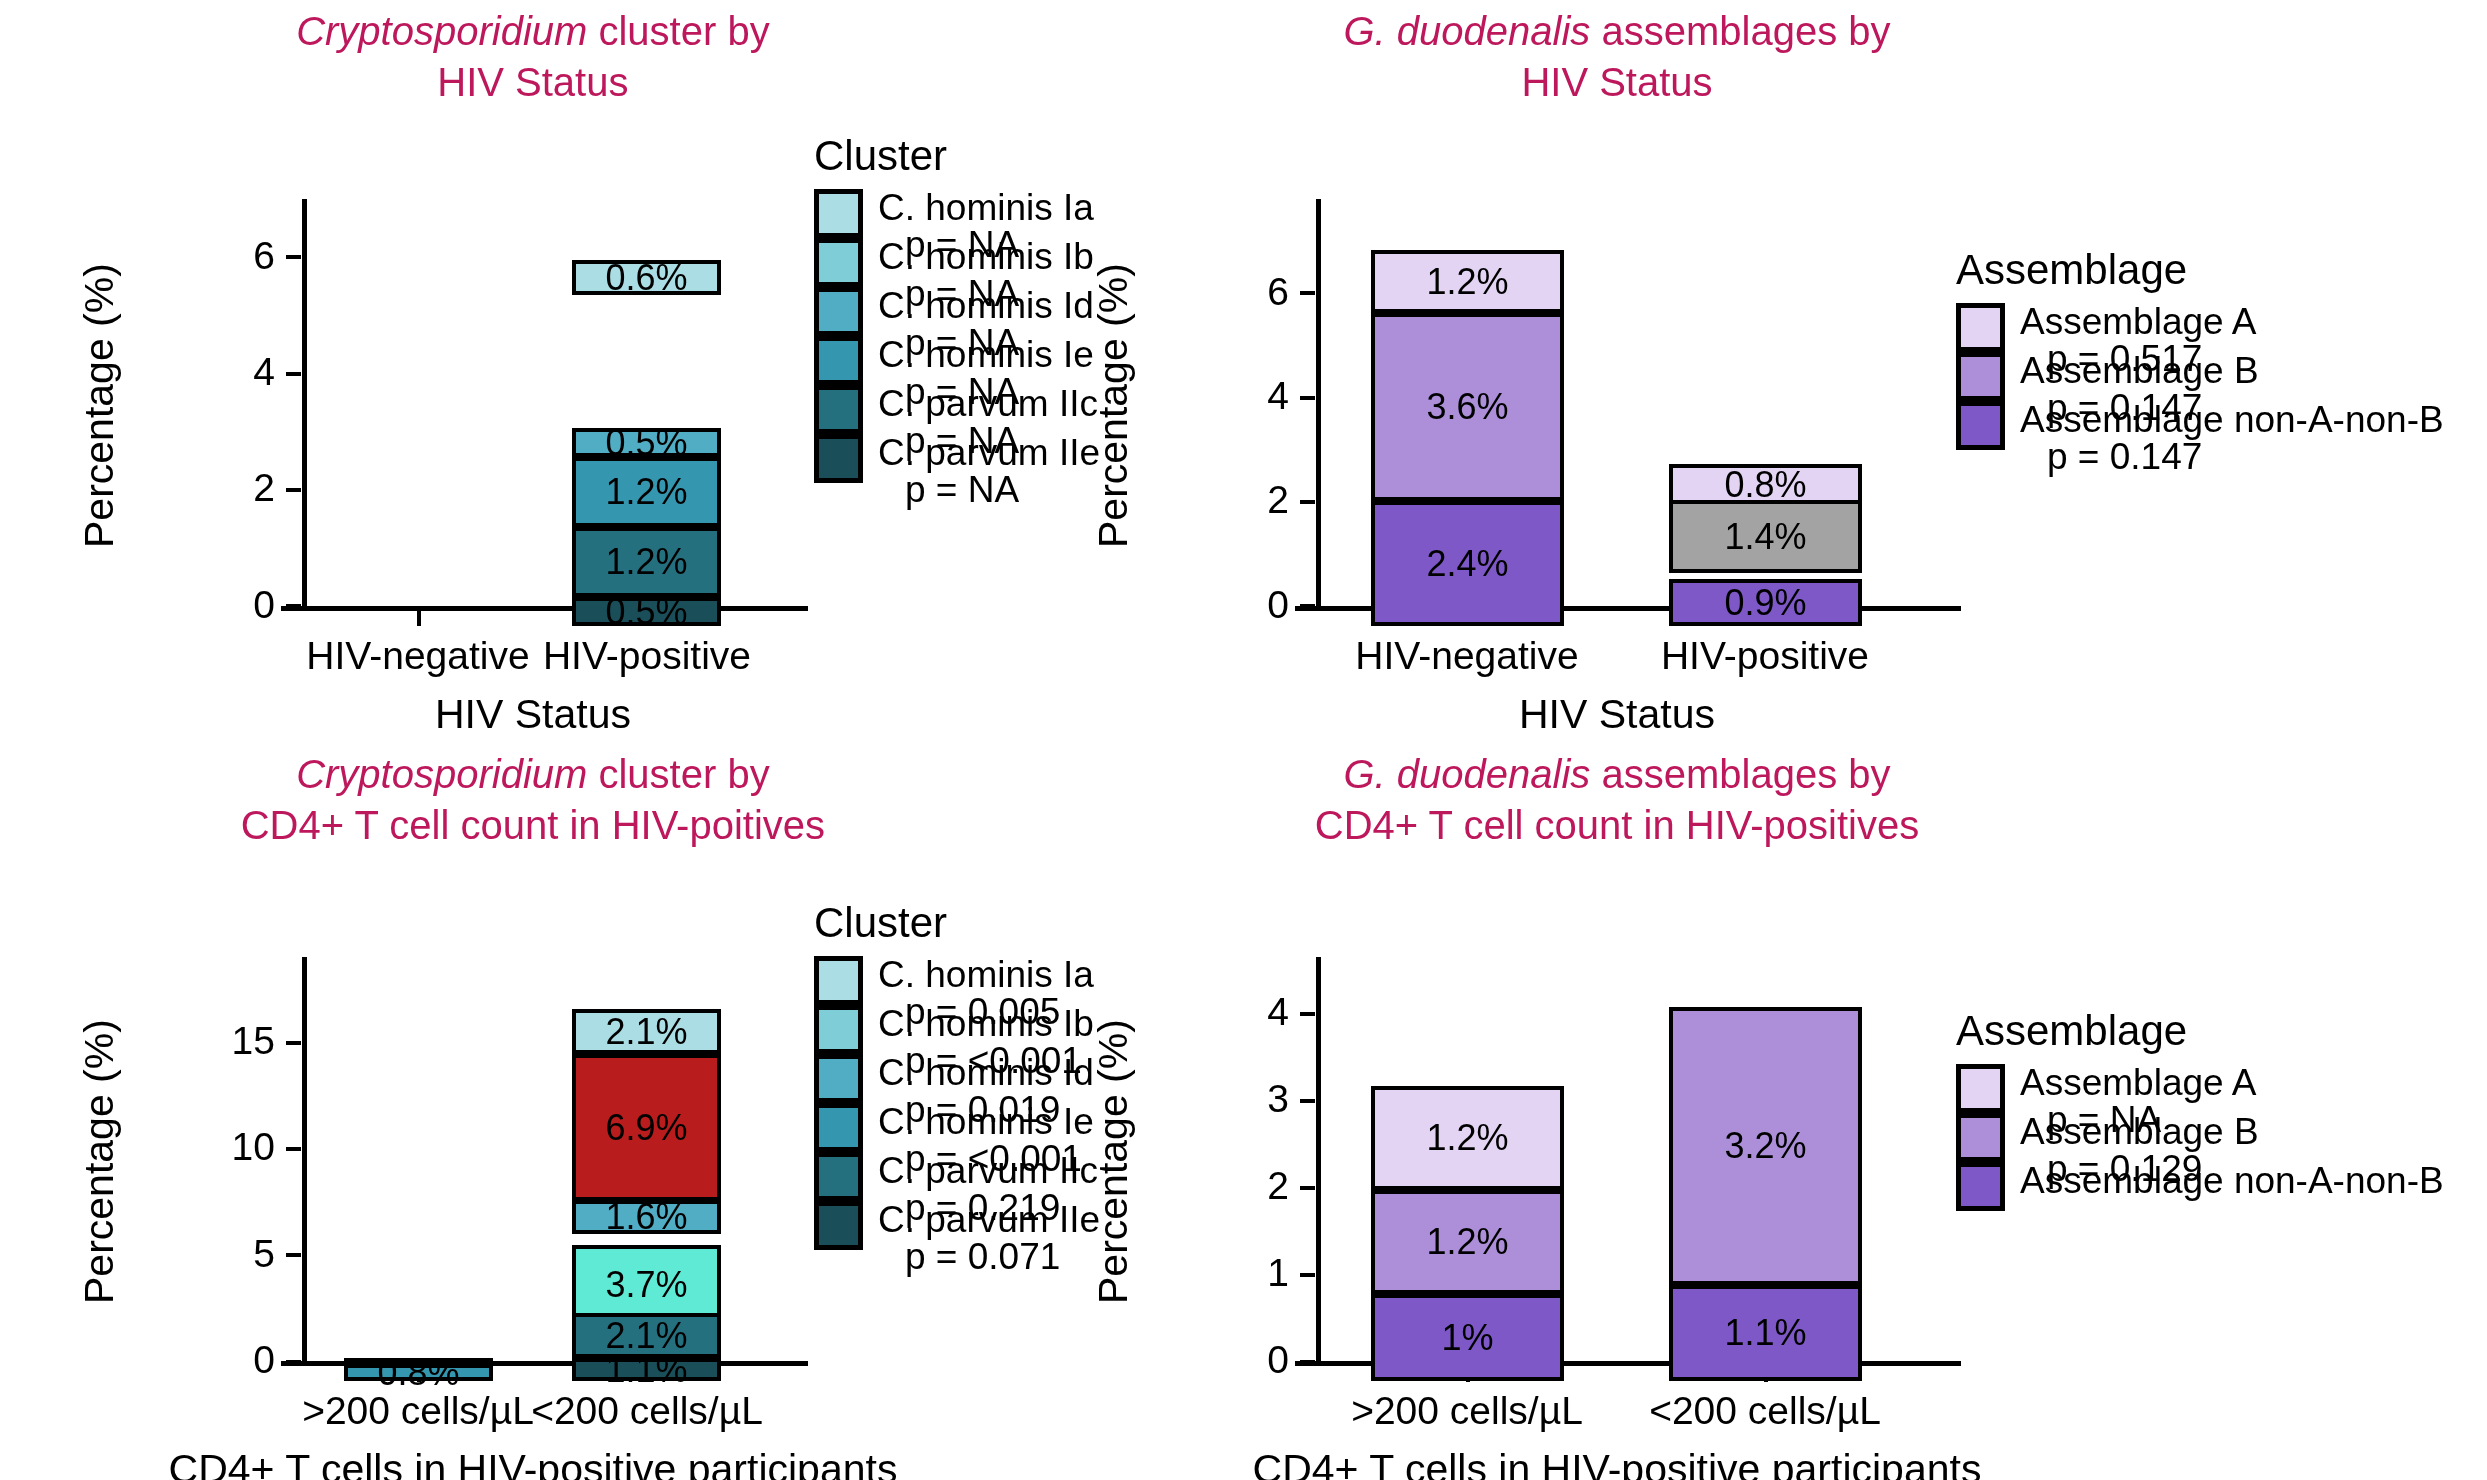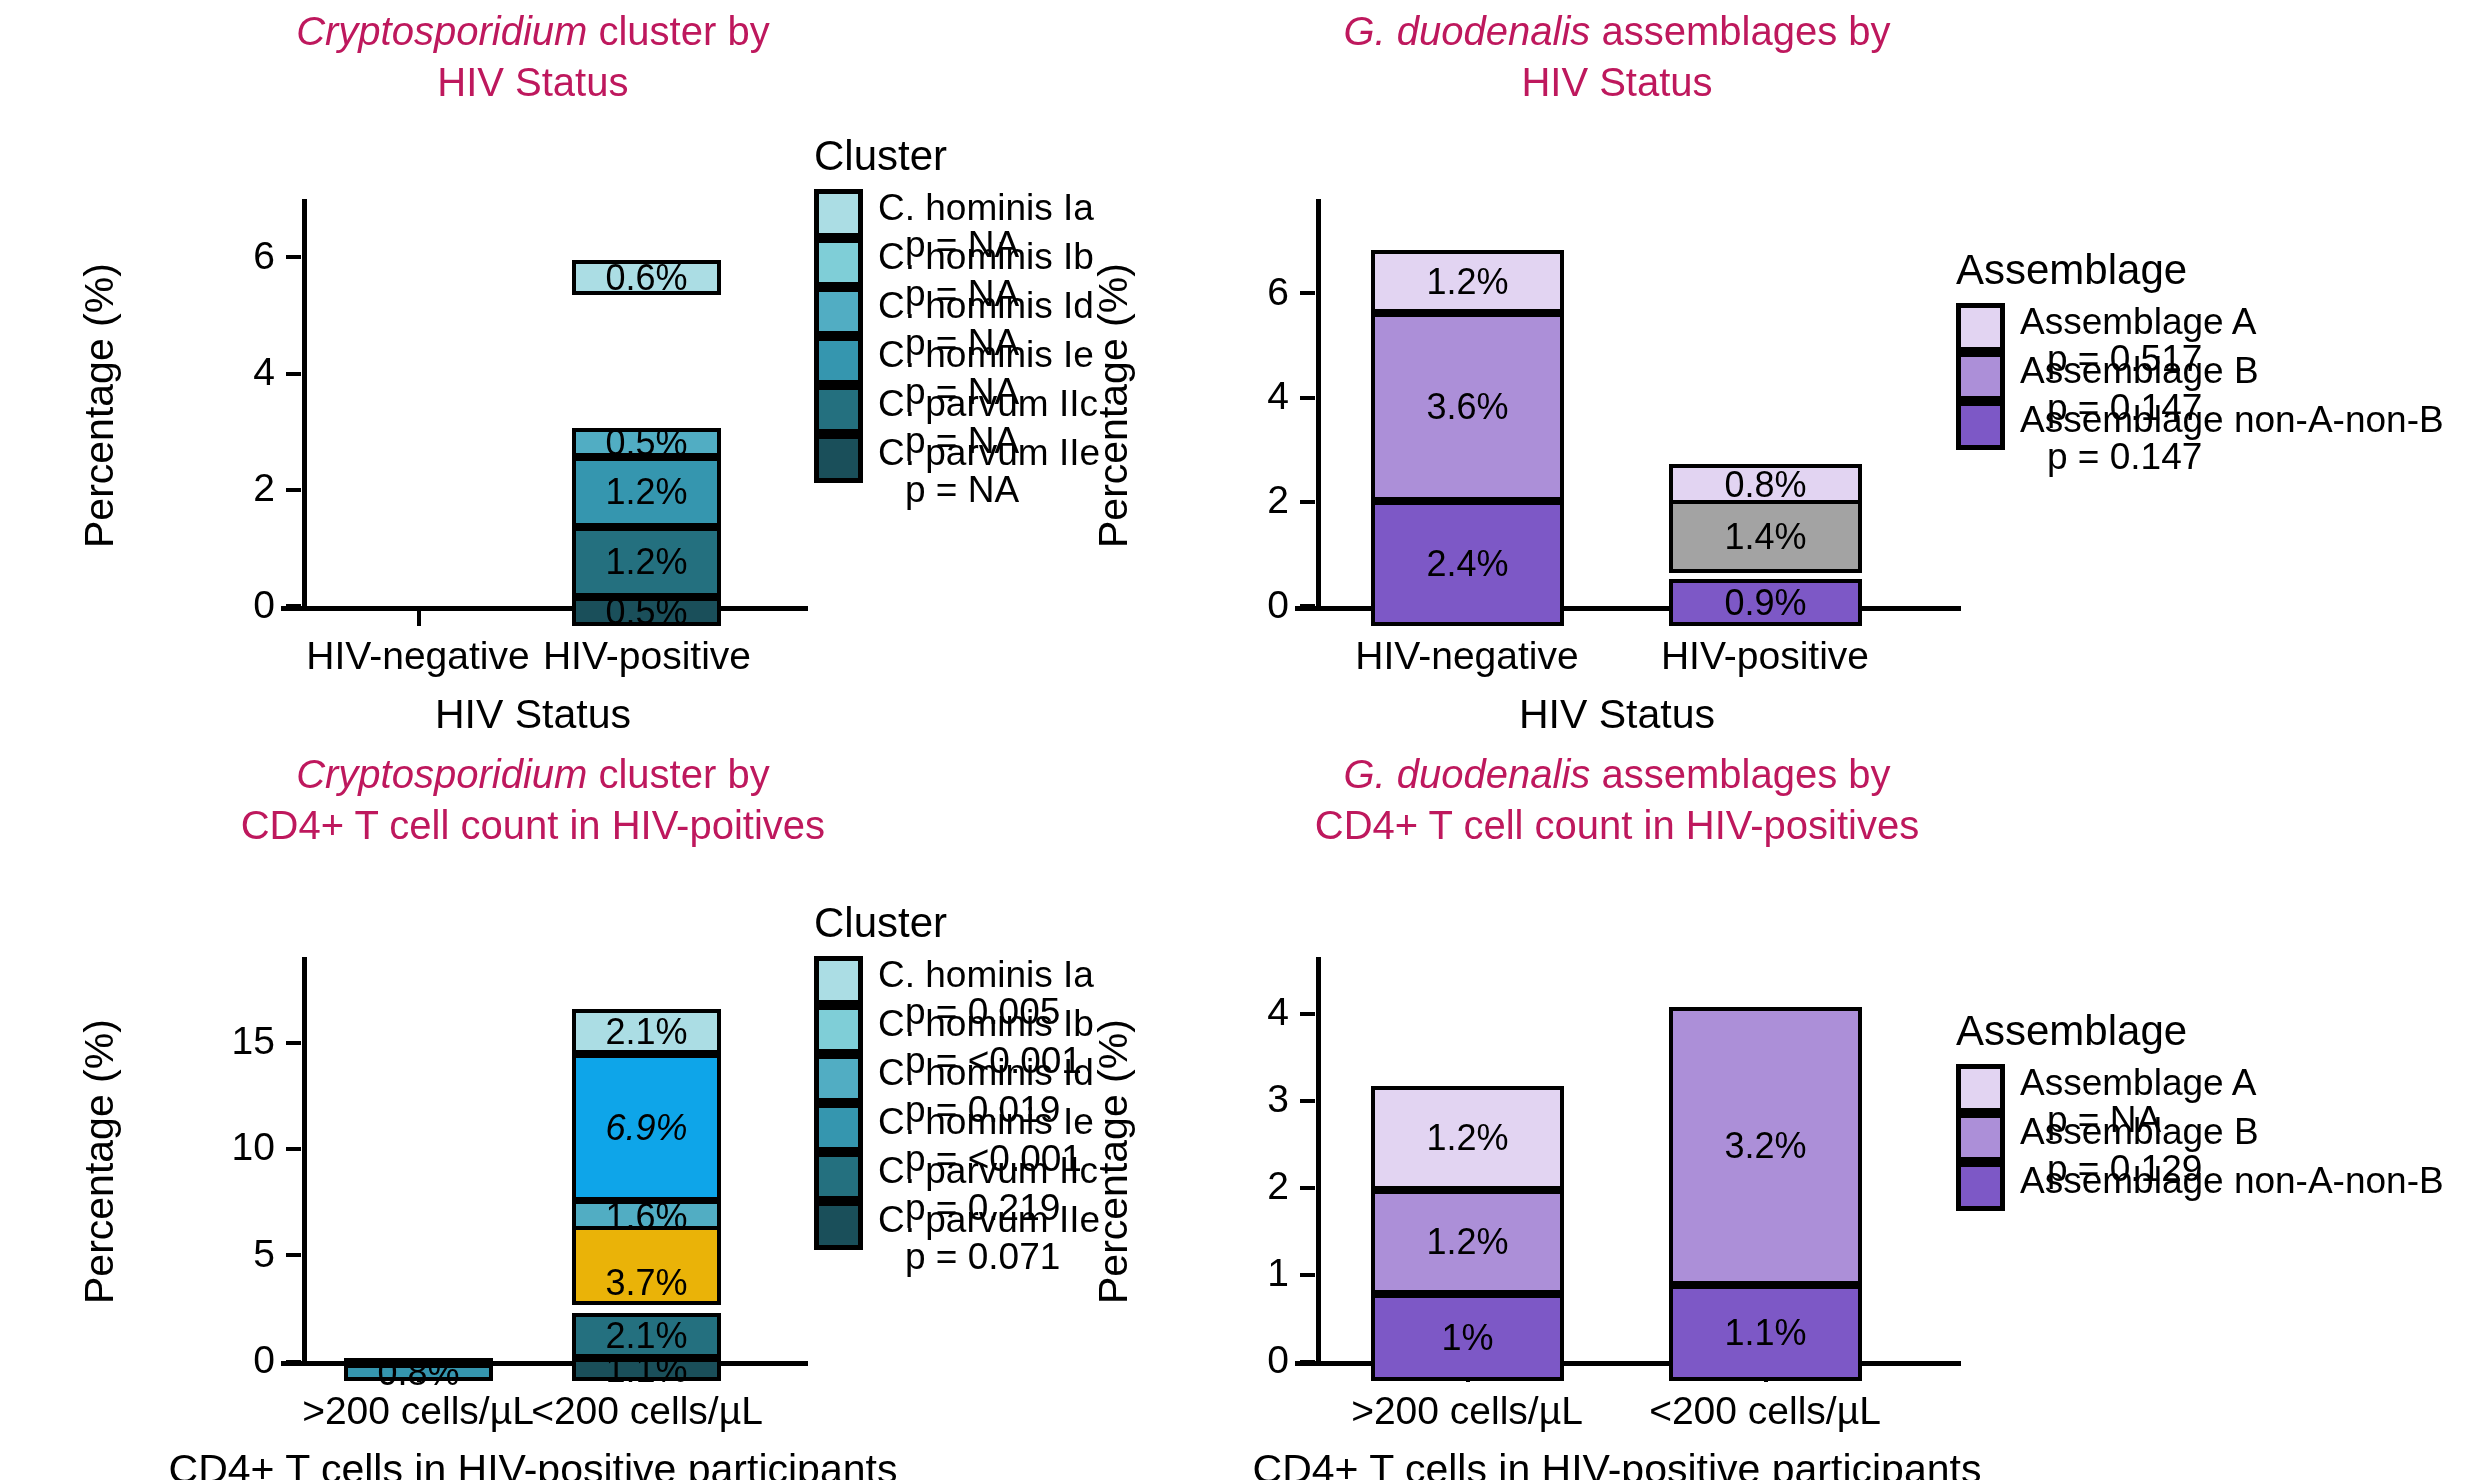--- a/index.html
+++ b/index.html
@@ -227,27 +227,27 @@
         <div class="seg" style="top: 387px; height: 17px; background: rgb(53, 150, 175);">
           <span>0.8%</span>
         </div>
       </div>
       <div class="xtick-mark" style="left: 645px; top: 1367px;"></div>
       <div class="xtick-lab" style="left: 413px; top: 1389px; width: 468px;">&lt;200 cells/µL</div>
       <div class="bar" style="left: 572px; width: 149px; top: 957px; height: 404px;">
         <div class="seg" style="top: 32px; height: 45px; background: rgb(171, 221, 228);">
           <span>2.1%</span>
         </div>
-        <div class="seg" style="top: 77px; height: 147px; background: #0ea5e9; font-style: italic;">
+        <div class="seg" style="top: 77px; height: 147px; background: #b91c1c;">
           <span>6.9%</span>
         </div>
         <div class="seg" style="top: 223px; height: 34px; background: rgb(81, 173, 195);">
           <span>1.6%</span>
         </div>
-        <div class="seg" style="top: 249px; height: 79px; background: #eab308; align-items: flex-end;">
+        <div class="seg" style="top: 268px; height: 79px; background: #5eead4;">
           <span>3.7%</span>
         </div>
         <div class="seg" style="top: 336px; height: 45px; background: rgb(36, 112, 127);">
           <span>2.1%</span>
         </div>
         <div class="seg" style="top: 381px; height: 23.4px; background: rgb(26, 79, 90);">
           <span>1.1%</span>
         </div>
       </div>
       <div class="xaxis-title" style="left: -111px; top: 1446px; width: 1288px;">CD4+ T cells in HIV-positive participants</div>

